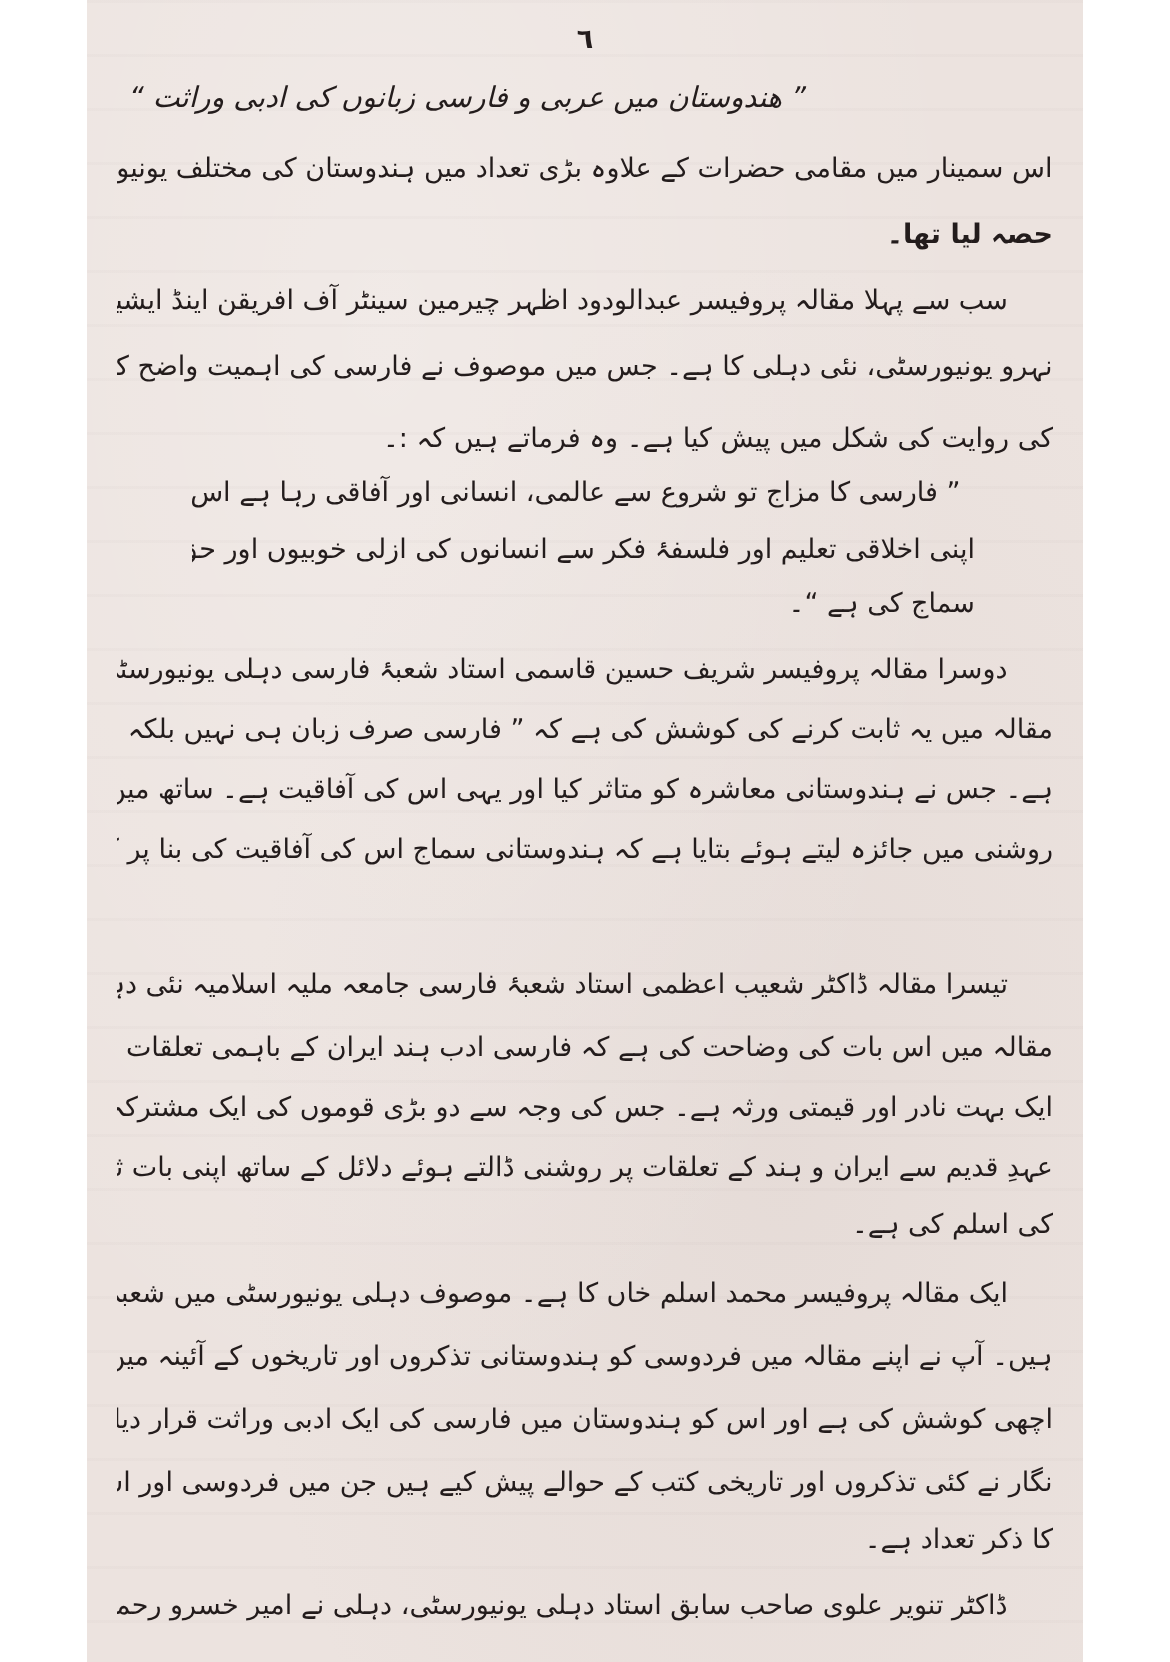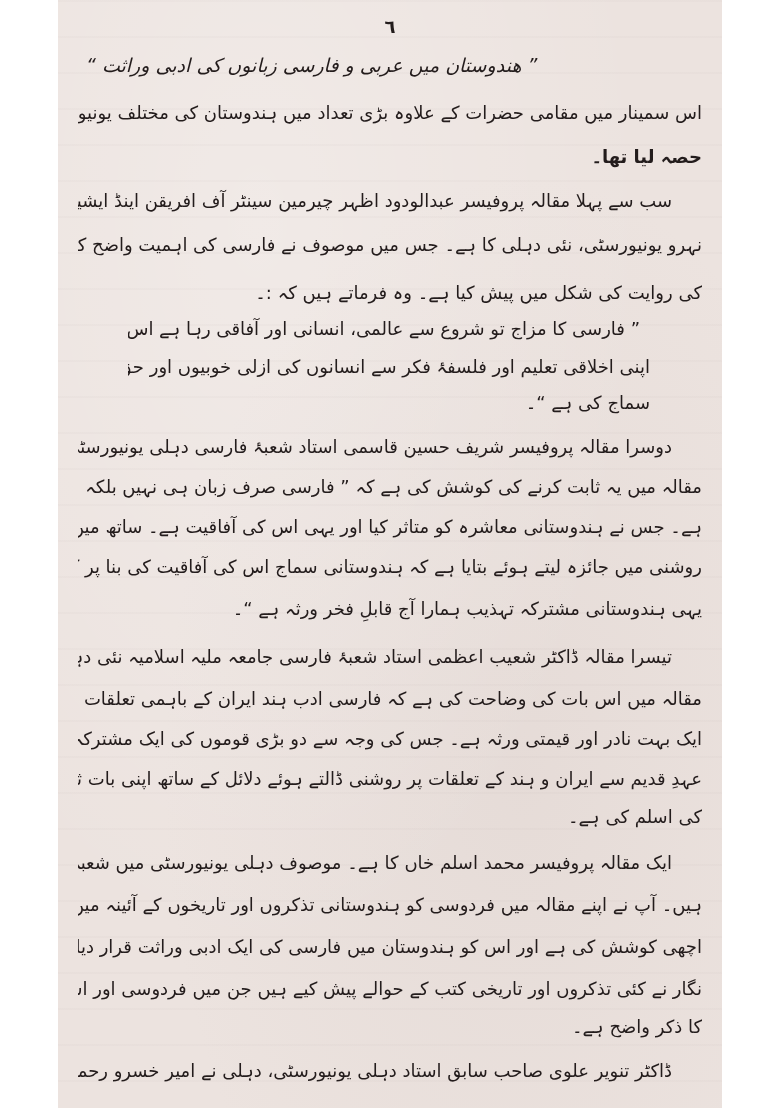--- a/index.html
+++ b/index.html
@@ -101,28 +101,27 @@
   <div class="text line last" style="top:276px;">کی روایت کی شکل میں پیش کیا ہے۔ وہ فرماتے ہیں کہ :۔</div>
 
   <div class="text line quote first" style="top:312px;">” فارسی کا مزاج تو شروع سے عالمی، انسانی اور آفاقی رہا ہے اس کے دانشوروں نے</div>
   <div class="text line quote" style="top:350px;">اپنی اخلاقی تعلیم اور فلسفۂ فکر سے انسانوں کی ازلی خوبیوں اور حق کو اُجاگر کرنے کی</div>
   <div class="text line quote last" style="top:386px;">سماج کی ہے “۔</div>
 
   <div class="text line indent" style="top:430px;">دوسرا مقالہ پروفیسر شریف حسین قاسمی استاد شعبۂ فارسی دہلی یونیورسٹی دہلی کا ہے۔ آپ نے اپنے</div>
   <div class="text line" style="top:470px;">مقالہ میں یہ ثابت کرنے کی کوشش کی ہے کہ ” فارسی صرف زبان ہی نہیں بلکہ ایک تہذیب، ثقافت اور کلچر کا نام</div>
   <div class="text line" style="top:510px;">ہے۔ جس نے ہندوستانی معاشرہ کو متاثر کیا اور یہی اس کی آفاقیت ہے۔ ساتھ میں قرونِ وسطیٰ کا اس کی</div>
   <div class="text line" style="top:550px;">روشنی میں جائزہ لیتے ہوئے بتایا ہے کہ ہندوستانی سماج اس کی آفاقیت کی بنا پر کتنا شیر و شکر تھا۔ اور</div>
-  <div class="text line last" style="top:592px;">یہی ہندوستانی مشترکہ تہذیب ہمارا آج قابلِ فخر ورثہ ہے “۔</div>
 
   <div class="text line indent" style="top:640px;">تیسرا مقالہ ڈاکٹر شعیب اعظمی استاد شعبۂ فارسی جامعہ ملیہ اسلامیہ نئی دہلی کا ہے۔ آپ نے بھی اپنے</div>
   <div class="text line" style="top:682px;">مقالہ میں اس بات کی وضاحت کی ہے کہ فارسی ادب ہند ایران کے باہمی تعلقات اور علمی و تہذیبی روابط کا</div>
   <div class="text line" style="top:722px;">ایک بہت نادر اور قیمتی ورثہ ہے۔ جس کی وجہ سے دو بڑی قوموں کی ایک مشترکہ تہذیب ہے۔ آپ نے</div>
   <div class="text line" style="top:762px;">عہدِ قدیم سے ایران و ہند کے تعلقات پر روشنی ڈالتے ہوئے دلائل کے ساتھ اپنی بات ثابت کرنے</div>
   <div class="text line last" style="top:800px;">کی اسلم کی ہے۔</div>
 
   <div class="text line indent" style="top:846px;">ایک مقالہ پروفیسر محمد اسلم خاں کا ہے۔ موصوف دہلی یونیورسٹی میں شعبۂ فارسی کے سینئر اساتذہ میں سے</div>
   <div class="text line" style="top:888px;">ہیں۔ آپ نے اپنے مقالہ میں فردوسی کو ہندوستانی تذکروں اور تاریخوں کے آئینہ میں پیش کرنے کی ایک</div>
   <div class="text line" style="top:930px;">اچھی کوشش کی ہے اور اس کو ہندوستان میں فارسی کی ایک ادبی وراثت قرار دیا ہے۔ اس سلسلے میں مقالہ</div>
   <div class="text line" style="top:972px;">نگار نے کئی تذکروں اور تاریخی کتب کے حوالے پیش کیے ہیں جن میں فردوسی اور اس کے شاہکار شاہنامہ</div>
-  <div class="text line last" style="top:1010px;">کا ذکر واضح ہے۔</div>
+  <div class="text line last" style="top:1010px;">کا ذکر تعداد ہے۔</div>
 
   <div class="text line indent" style="top:1054px;">ڈاکٹر تنویر علوی صاحب سابق استاد دہلی یونیورسٹی، دہلی نے امیر خسرو رحمۃ اللہ علیہ کی خزائن الفتوح</div>
 </div>
 
 </body></html>

